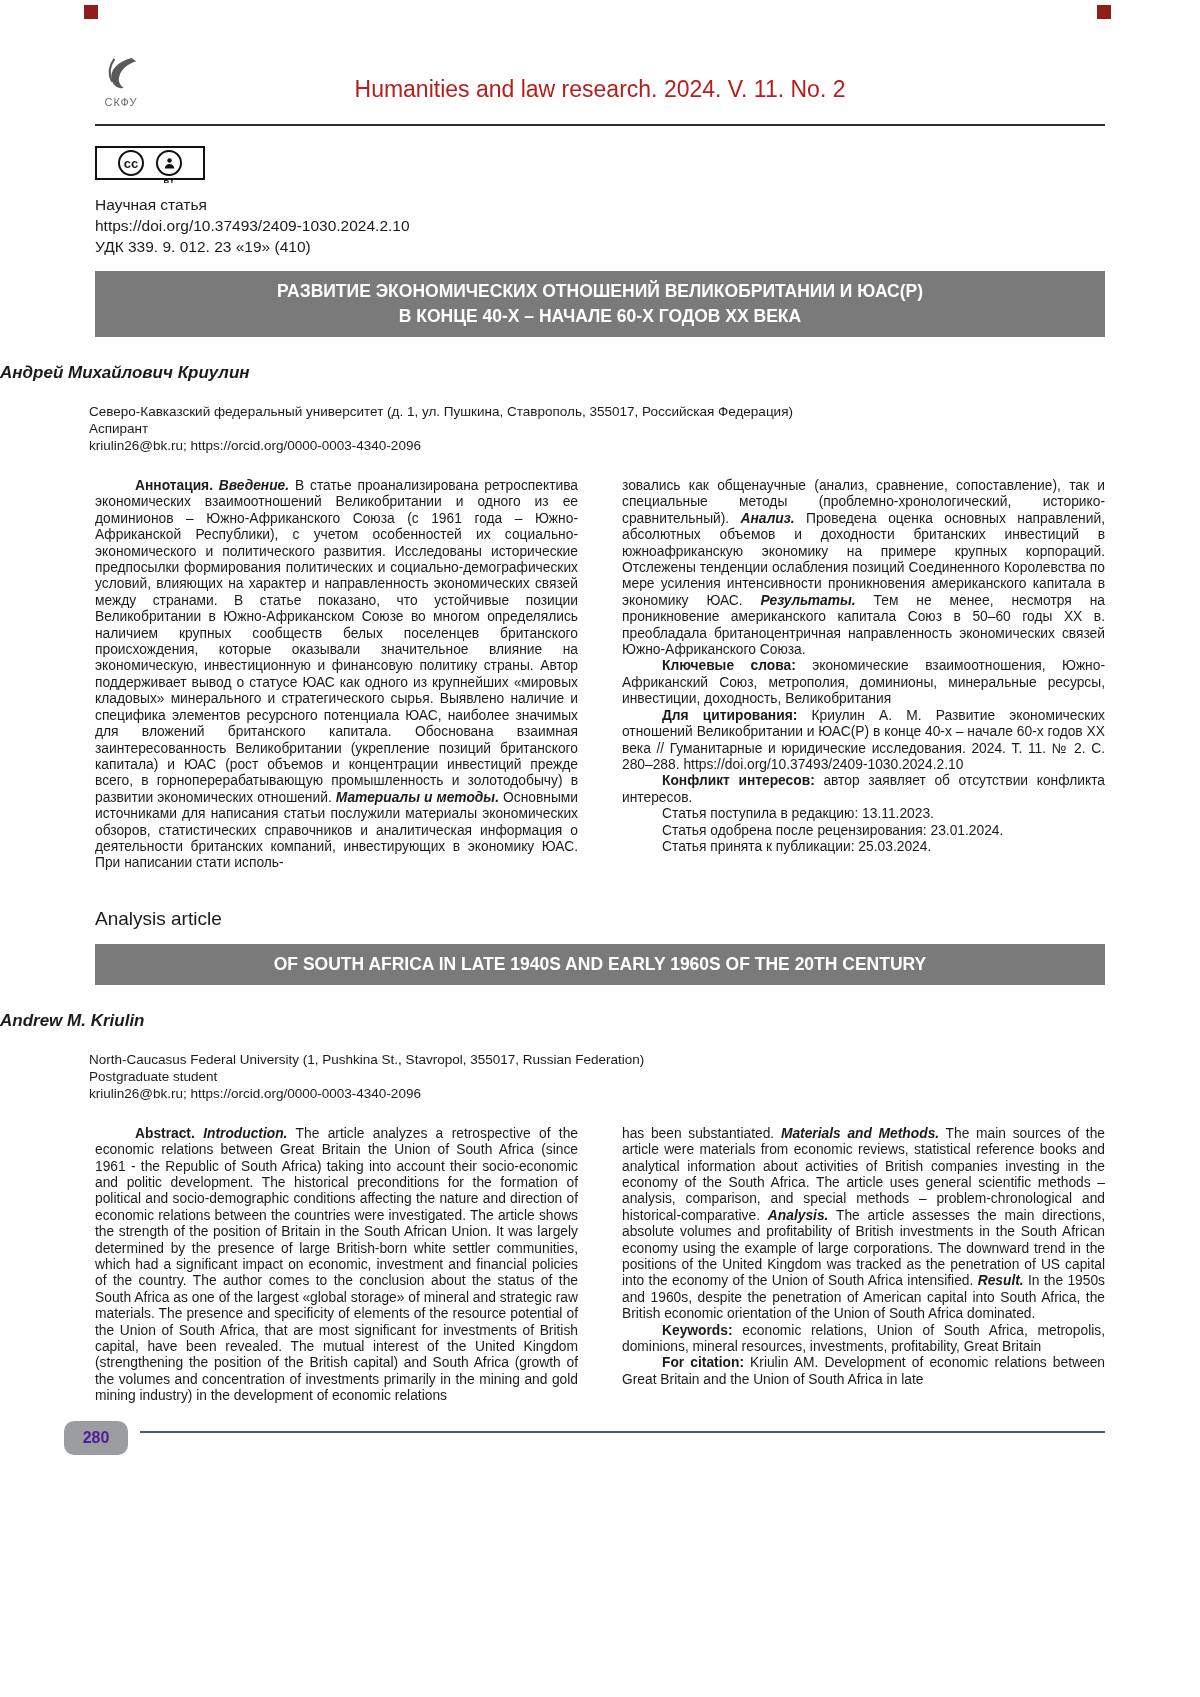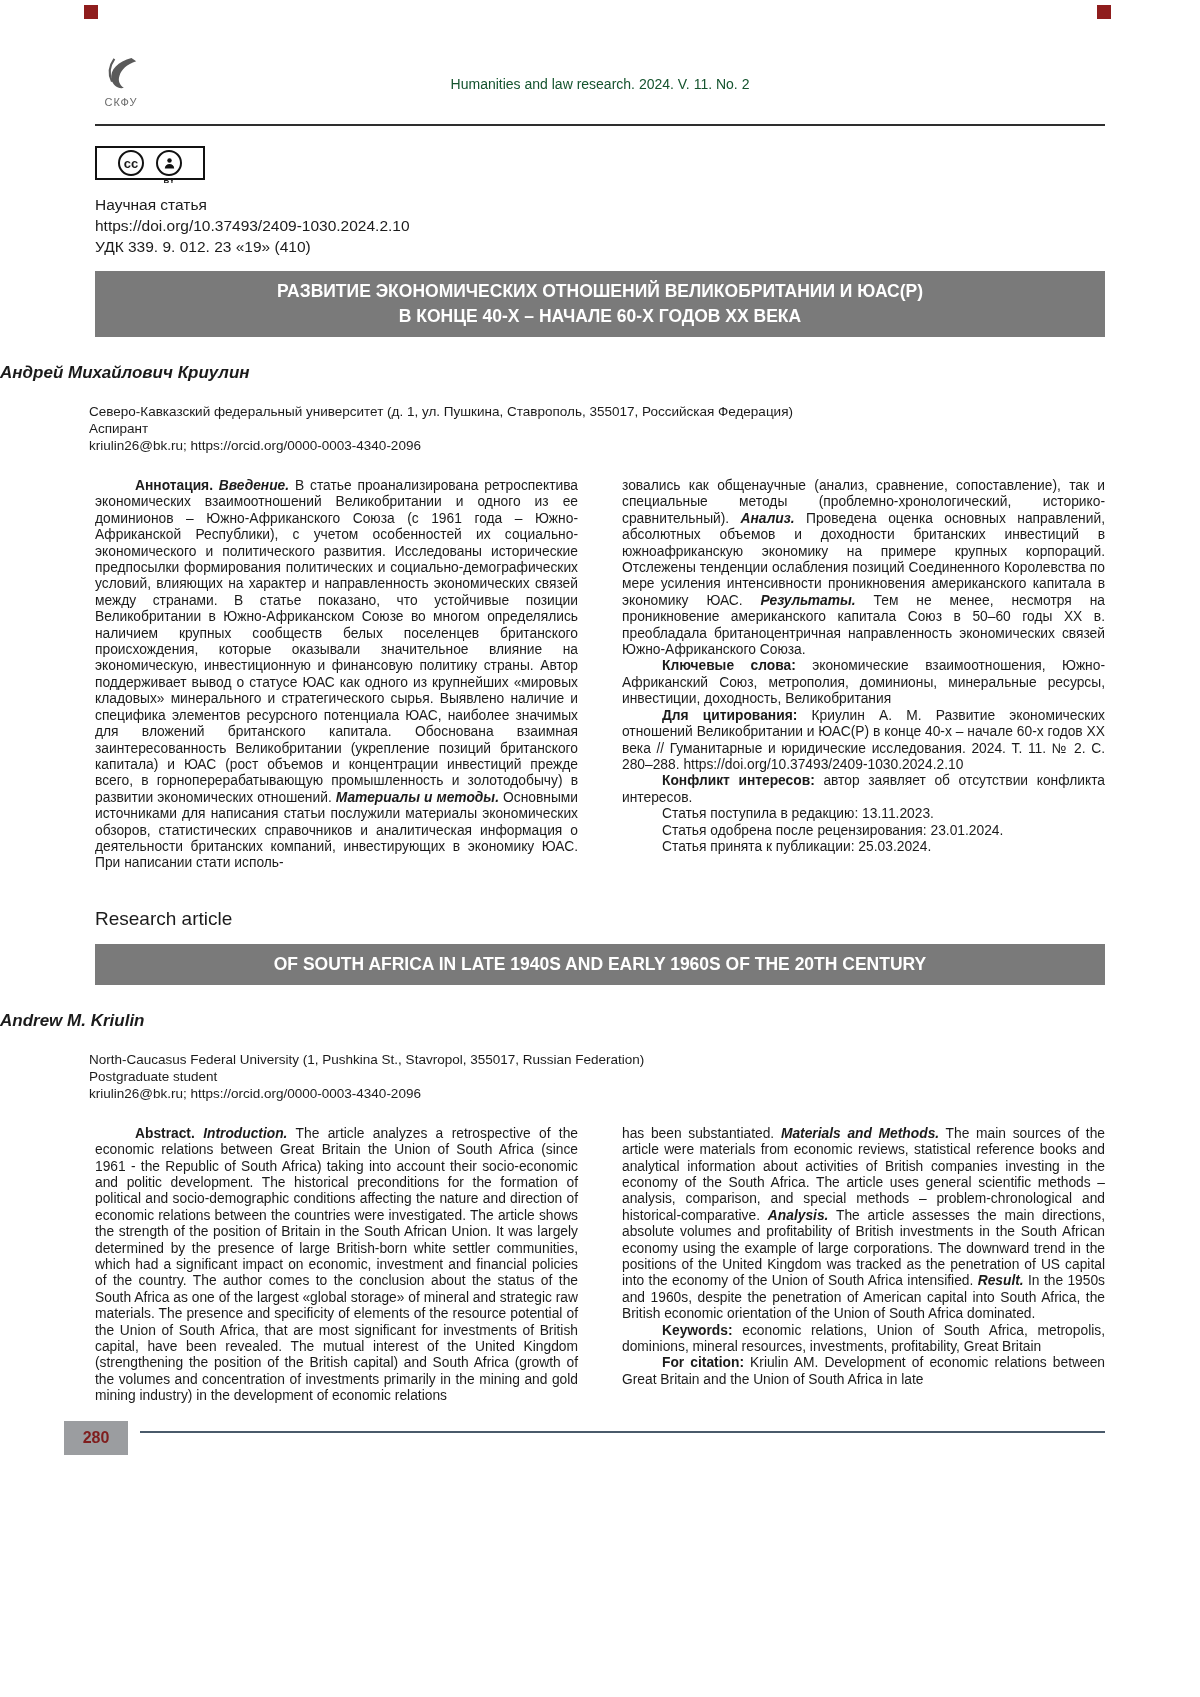--- a/index.html
+++ b/index.html
@@ -13,21 +13,21 @@
     background:#ffffff;overflow:hidden;color:#1b1b1b;
     font-family:"Liberation Sans","DejaVu Sans",sans-serif;
   }
   .mark{position:absolute;width:14px;height:14px;background:var(--accent-red);}
   .mark.l{left:84px;top:5px;}
   .mark.r{left:1097px;top:5px;}
 
   header.jhead{position:relative;height:124px;margin:0 95px;border-bottom:2px solid #2e2e2e;}
   .logo{position:absolute;left:-4px;top:56px;width:60px;text-align:center;color:#5a5a5a;}
   .logo-text{font-size:11px;letter-spacing:1px;color:#6a6a6a;margin-top:-2px;}
-  .journal-title{position:absolute;left:0;right:0;top:76px;text-align:center;color:#14532d;font-size:14px;}
+  .journal-title{position:absolute;left:0;right:0;top:76px;text-align:center;color:#b91c1c;font-size:23px;}
 
   .cc-badge{margin:20px 0 0 95px;width:110px;height:34px;border:2px solid #111;
     display:flex;align-items:center;justify-content:center;gap:12px;background:#fff;box-sizing:border-box;}
   .cc-circle{width:26px;height:26px;border:2.5px solid #111;border-radius:50%;
     display:flex;align-items:center;justify-content:center;font-weight:bold;font-size:13px;box-sizing:border-box;position:relative;}
   .by-label{position:absolute;bottom:-11px;left:50%;transform:translateX(-50%);font-size:8px;font-weight:bold;}
 
   .meta{margin:14px 95px 0;font-size:15.5px;line-height:21px;}
   .banner{margin:14px 95px 0;background:var(--banner-bg);color:#fff;text-align:center;
     font-weight:bold;font-size:17.5px;line-height:25px;padding:8px 12px;}
@@ -39,21 +39,21 @@
   .col p{margin:0;}
   .col p.indent{text-indent:40px;}
   .b{font-weight:700;}
   .bi{font-weight:700;font-style:italic;}
 
   .research{margin:36px 95px 0;font-size:19px;font-weight:400;}
   .copyright{margin:28px 95px 0;font-size:14px;}
 
   .pagefoot{position:relative;margin-top:16px;height:40px;}
   .pagenum{position:absolute;left:64px;top:0;width:64px;height:34px;background:var(--pagenum-bg);
-    color:#7f1d1d;font-weight:bold;font-size:16px;display:flex;align-items:center;justify-content:center;}
+    color:#4c1d95;font-weight:bold;font-size:16px;display:flex;align-items:center;justify-content:center;border-radius:10px;}
   .footline{position:absolute;left:140px;right:95px;top:10px;border-top:2px solid #4a5a6a;}
 </style>
 </head>
 <body>
 
 <div class="page">
 
   <div class="mark l"></div>
   <div class="mark r"></div>
 
@@ -108,21 +108,21 @@
         <p><span>зовались как общенаучные (анализ, сравнение, сопоставление), так и специальные методы (проблемно-хронологический, историко-сравнительный). </span><span class="bi">Анализ.</span><span> Проведена оценка основных направлений, абсолютных объемов и доходности британских инвестиций в южноафриканскую экономику на примере крупных корпораций. Отслежены тенденции ослабления позиций Соединенного Королевства по мере усиления интенсивности проникновения американского капитала в экономику ЮАС. </span><span class="bi">Результаты.</span><span> Тем не менее, несмотря на проникновение американского капитала Союз в 50–60 годы XX в. преобладала британоцентричная направленность экономических связей Южно-Африканского Союза.</span></p>
         <p class="indent"><span class="b">Ключевые слова:</span><span> экономические взаимоотношения, Южно-Африканский Союз, метрополия, доминионы, минеральные ресурсы, инвестиции, доходность, Великобритания</span></p>
         <p class="indent"><span class="b">Для цитирования:</span><span> Криулин А. М. Развитие экономических отношений Великобритании и ЮАС(Р) в конце 40-х – начале 60-х годов XX века // Гуманитарные и юридические исследования. 2024. Т. 11. № 2. С. 280–288. https://doi.org/10.37493/2409-1030.2024.2.10</span></p>
         <p class="indent"><span class="b">Конфликт интересов:</span><span> автор заявляет об отсутствии конфликта интересов.</span></p>
         <p class="indent"><span>Статья поступила в редакцию: 13.11.2023.</span></p>
         <p class="indent"><span>Статья одобрена после рецензирования: 23.01.2024.</span></p>
         <p class="indent"><span>Статья принята к публикации: 25.03.2024.</span></p>
       </div>
   </div>
 
-  <h2 class="research">Research  article</h2>
+  <h2 class="research">Analysis  article</h2>
 
   <div class="banner">
     <div>OF SOUTH AFRICA IN LATE 1940S AND EARLY 1960S OF THE 20TH CENTURY</div>
   </div>
 
   <div class="author-name">Andrew M. Kriulin</div>
 
   <div class="affil">
     <div>North-Caucasus Federal University (1, Pushkina St., Stavropol, 355017, Russian Federation)</div>
     <div>Postgraduate student</div>

